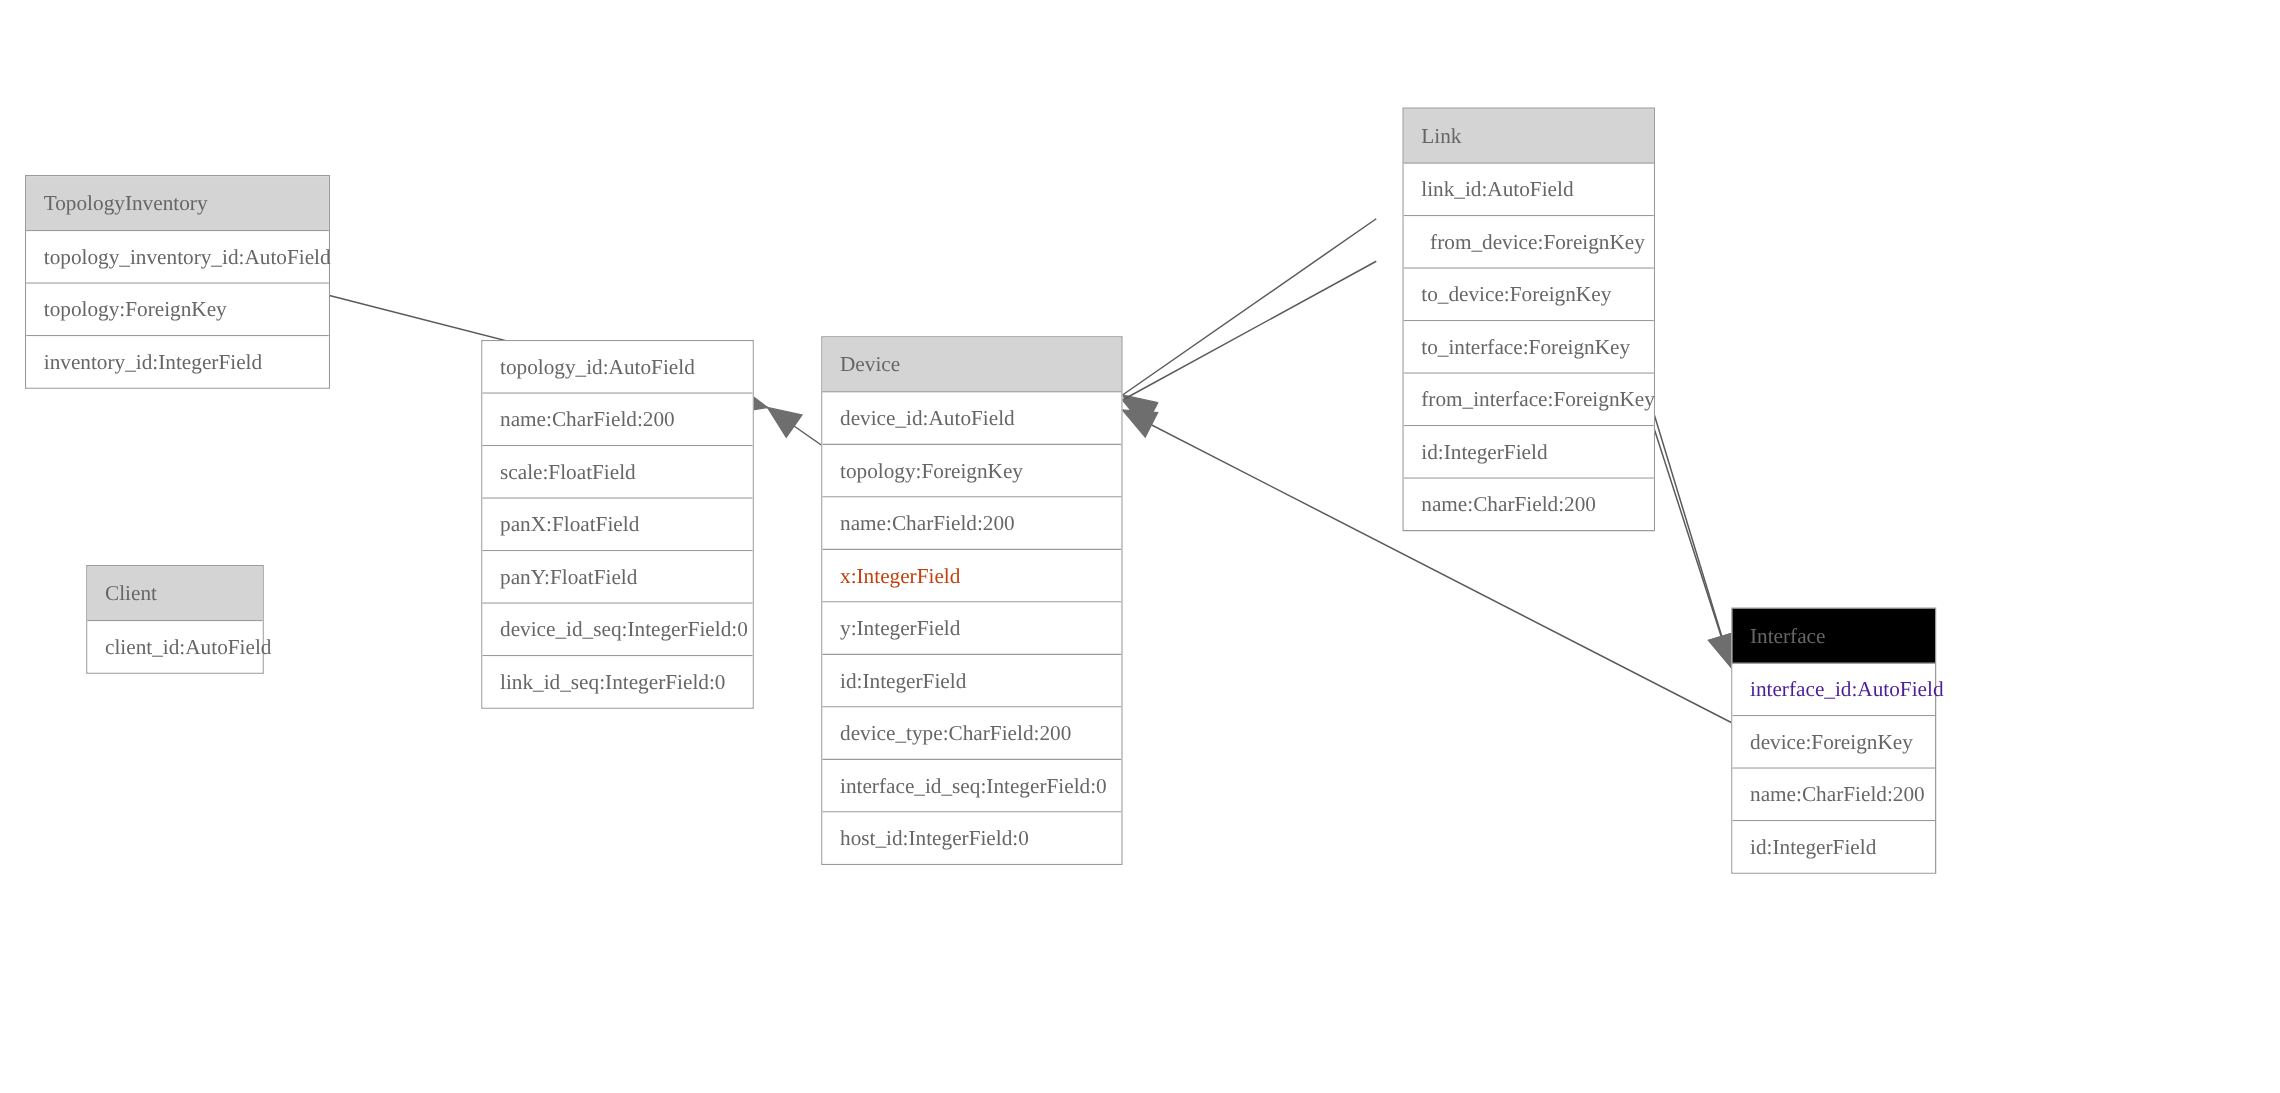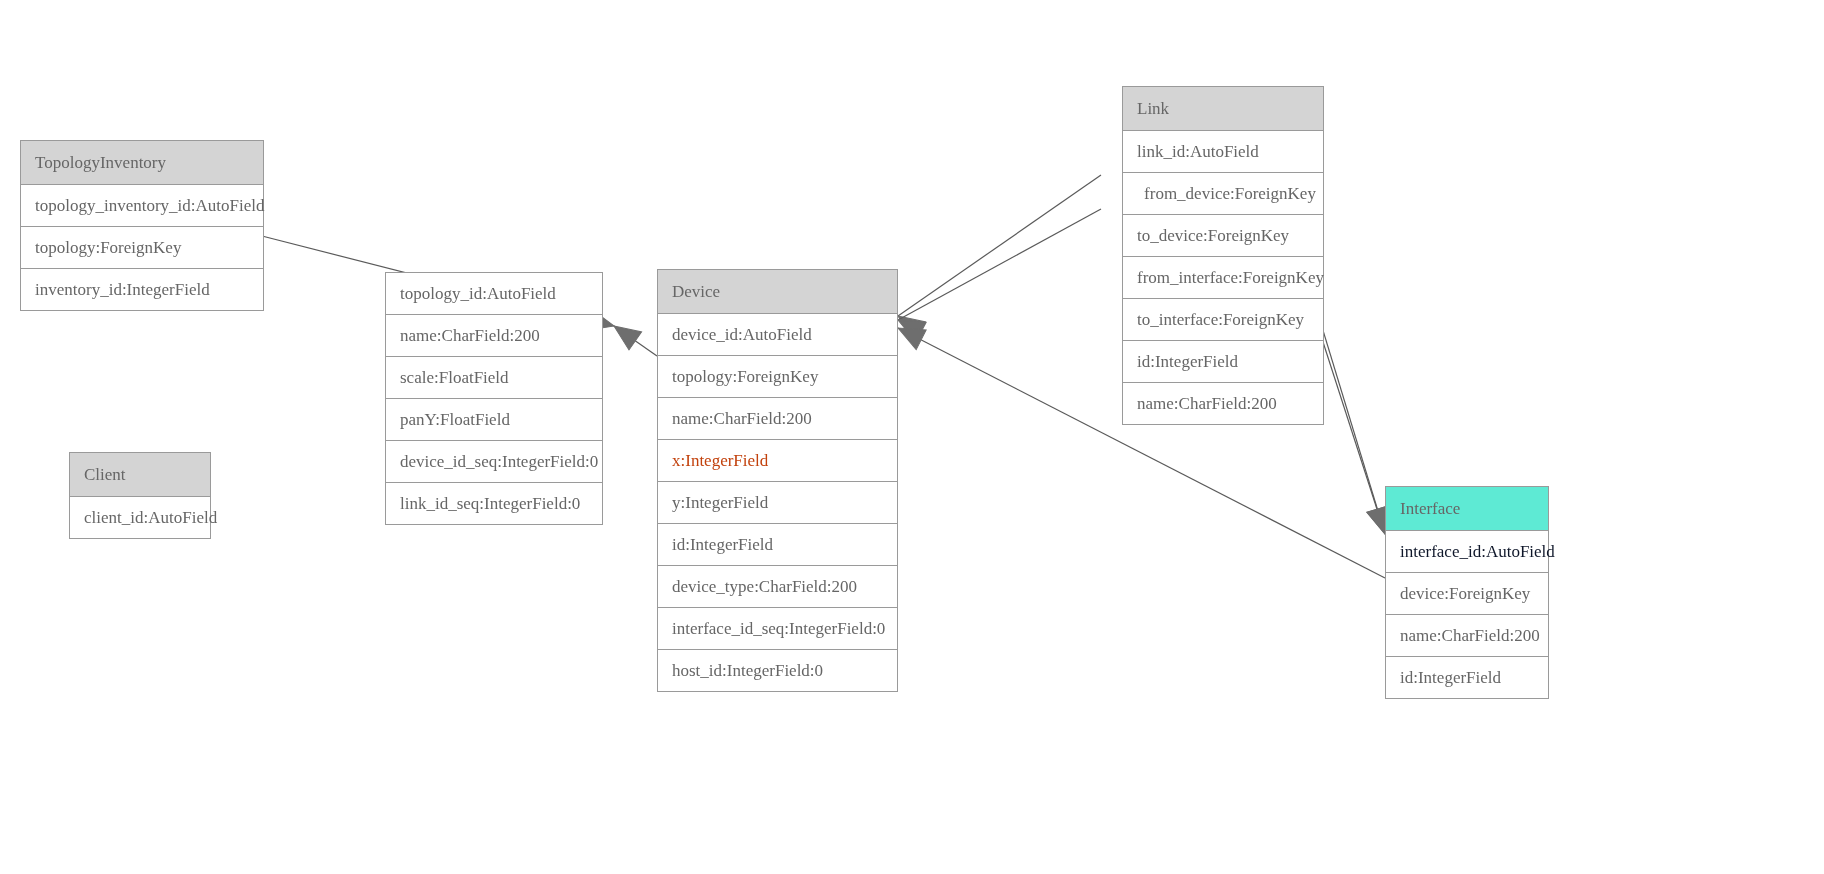--- a/index.html
+++ b/index.html
@@ -99,20 +99,21 @@
         <div class="entity-row" style="color: rgb(102, 102, 102); border-color: rgb(154, 154, 154);">inventory_id:IntegerField</div>
       </div>
       <div class="entity" style="left: 69px; top: 452px; width: 142px; border-color: rgb(154, 154, 154);">
         <div class="entity-title" style="background: rgb(212, 212, 212); color: rgb(102, 102, 102); border-color: rgb(154, 154, 154);">Client</div>
         <div class="entity-row" style="color: rgb(102, 102, 102); border-color: rgb(154, 154, 154);">client_id:AutoField</div>
       </div>
       <div class="entity" style="left: 385px; top: 272px; width: 218px; border-color: rgb(154, 154, 154);">
         <div class="entity-row" style="color: rgb(102, 102, 102); border-color: rgb(154, 154, 154);">topology_id:AutoField</div>
         <div class="entity-row" style="color: rgb(102, 102, 102); border-color: rgb(154, 154, 154);">name:CharField:200</div>
         <div class="entity-row" style="color: rgb(102, 102, 102); border-color: rgb(154, 154, 154);">scale:FloatField</div>
+        <div class="entity-row" style="color: rgb(102, 102, 102); border-color: rgb(154, 154, 154);">panX:FloatField</div>
         <div class="entity-row" style="color: rgb(102, 102, 102); border-color: rgb(154, 154, 154);">panY:FloatField</div>
         <div class="entity-row" style="color: rgb(102, 102, 102); border-color: rgb(154, 154, 154);">device_id_seq:IntegerField:0</div>
         <div class="entity-row" style="color: rgb(102, 102, 102); border-color: rgb(154, 154, 154);">link_id_seq:IntegerField:0</div>
       </div>
       <div class="entity" style="left: 657px; top: 269px; width: 241px; border-color: rgb(154, 154, 154);">
         <div class="entity-title" style="background: rgb(212, 212, 212); color: rgb(102, 102, 102); border-color: rgb(154, 154, 154);">Device</div>
         <div class="entity-row" style="color: rgb(102, 102, 102); border-color: rgb(154, 154, 154);">device_id:AutoField</div>
         <div class="entity-row" style="color: rgb(102, 102, 102); border-color: rgb(154, 154, 154);">topology:ForeignKey</div>
         <div class="entity-row" style="color: rgb(102, 102, 102); border-color: rgb(154, 154, 154);">name:CharField:200</div>
         <div class="entity-row" style="color: #c2410c; border-color: rgb(154, 154, 154);">x:IntegerField</div>
@@ -120,27 +121,27 @@
         <div class="entity-row" style="color: rgb(102, 102, 102); border-color: rgb(154, 154, 154);">id:IntegerField</div>
         <div class="entity-row" style="color: rgb(102, 102, 102); border-color: rgb(154, 154, 154);">device_type:CharField:200</div>
         <div class="entity-row" style="color: rgb(102, 102, 102); border-color: rgb(154, 154, 154);">interface_id_seq:IntegerField:0</div>
         <div class="entity-row" style="color: rgb(102, 102, 102); border-color: rgb(154, 154, 154);">host_id:IntegerField:0</div>
       </div>
       <div class="entity" style="left: 1101px; top: 86px; width: 202px; border-color: rgb(154, 154, 154); margin-left: 21px;">
         <div class="entity-title" style="background: rgb(212, 212, 212); color: rgb(102, 102, 102); border-color: rgb(154, 154, 154);">Link</div>
         <div class="entity-row" style="color: rgb(102, 102, 102); border-color: rgb(154, 154, 154);">link_id:AutoField</div>
         <div class="entity-row" style="color: rgb(102, 102, 102); border-color: rgb(154, 154, 154); text-align: center;">from_device:ForeignKey</div>
         <div class="entity-row" style="color: rgb(102, 102, 102); border-color: rgb(154, 154, 154);">to_device:ForeignKey</div>
+        <div class="entity-row" style="color: rgb(102, 102, 102); border-color: rgb(154, 154, 154);">to_interface:ForeignKey</div>
         <div class="entity-row" style="color: rgb(102, 102, 102); border-color: rgb(154, 154, 154);">from_interface:ForeignKey</div>
-        <div class="entity-row" style="color: rgb(102, 102, 102); border-color: rgb(154, 154, 154);">to_interface:ForeignKey</div>
         <div class="entity-row" style="color: rgb(102, 102, 102); border-color: rgb(154, 154, 154);">id:IntegerField</div>
         <div class="entity-row" style="color: rgb(102, 102, 102); border-color: rgb(154, 154, 154);">name:CharField:200</div>
       </div>
       <div class="entity" style="left: 1385px; top: 486px; width: 164px; border-color: rgb(154, 154, 154);">
-        <div class="entity-title" style="background: #5eead4; color: rgb(102, 102, 102); border-color: rgb(154, 154, 154);">Interface</div>
-        <div class="entity-row" style="color: #0f172a; border-color: rgb(154, 154, 154);">interface_id:AutoField</div>
+        <div class="entity-title" style="background: #000000; color: rgb(102, 102, 102); border-color: rgb(154, 154, 154);">Interface</div>
+        <div class="entity-row" style="color: #4c1d95; border-color: rgb(154, 154, 154);">interface_id:AutoField</div>
         <div class="entity-row" style="color: rgb(102, 102, 102); border-color: rgb(154, 154, 154);">device:ForeignKey</div>
         <div class="entity-row" style="color: rgb(102, 102, 102); border-color: rgb(154, 154, 154);">name:CharField:200</div>
         <div class="entity-row" style="color: rgb(102, 102, 102); border-color: rgb(154, 154, 154);">id:IntegerField</div>
       </div>
     </div>
 
 </div>
 
 </body></html>

